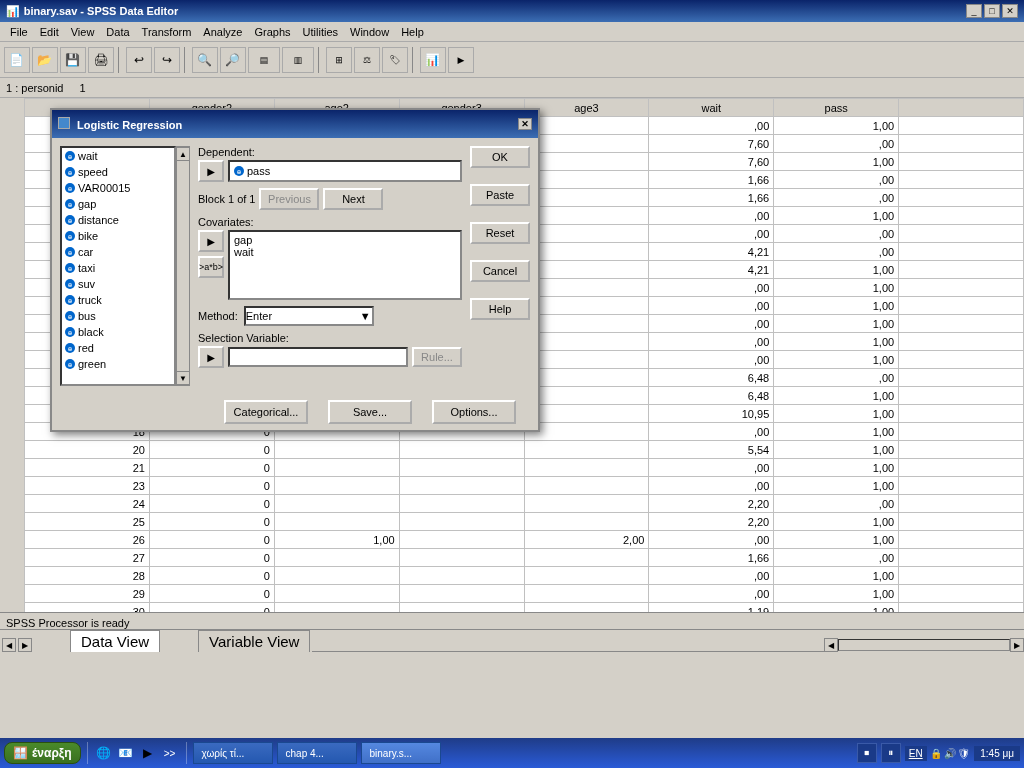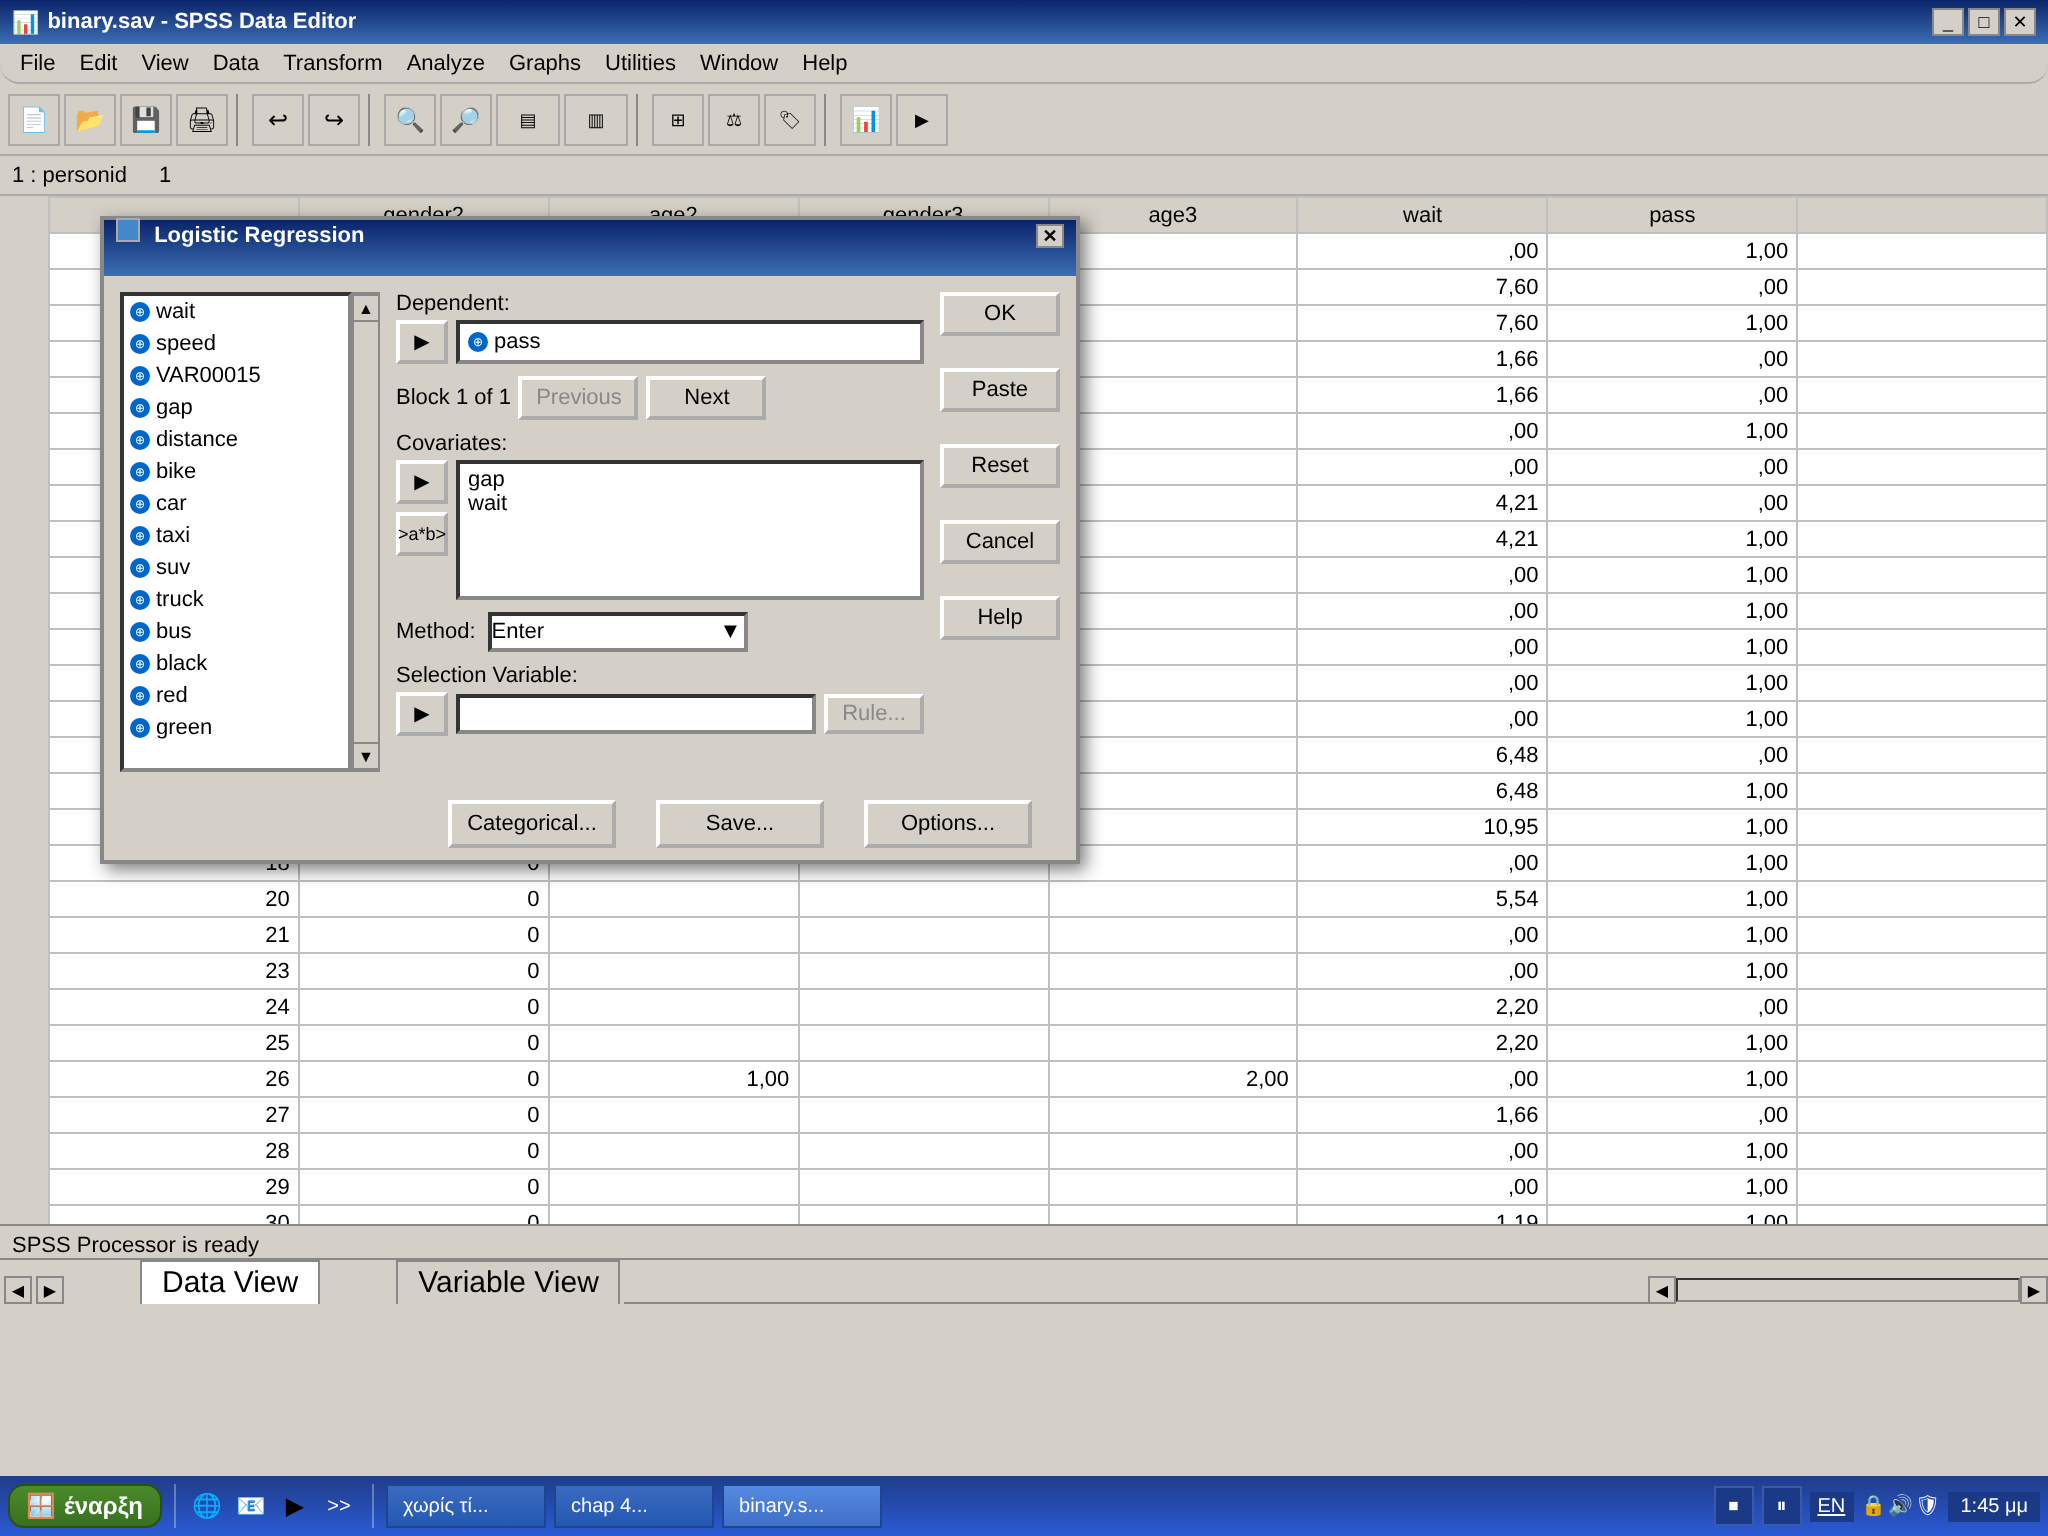--- a/index.html
+++ b/index.html
@@ -25,21 +25,20 @@
     }
 
     
     .menu-bar {
       background: #d4d0c8;
       height: 20px;
       display: flex;
       align-items: center;
       border-bottom: 1px solid #aaa;
       padding: 0 4px;
-      border-radius: 10px;
     }
     .menu-item {
       padding: 2px 6px;
       font-size: 11px;
       cursor: pointer;
     }
 
     
     .toolbar {
       background: #d4d0c8;
@@ -204,21 +203,21 @@
       width: 490px;
       background: #d4d0c8;
       border: 2px solid #888;
       box-shadow: 3px 3px 8px rgba(0,0,0,0.5);
     }
     .dialog-title {
       background: linear-gradient(to bottom, #0a246a, #3c6eb4);
       color: white;
       height: 24px;
       display: flex;
-      align-items: flex-end;
+      align-items: center;
       padding: 14px 6px;
       font-size: 11px;
       font-weight: bold;
       justify-content: space-between;
     }
     .dialog-title-icon {
       width: 12px; height: 12px;
       background: #4488cc;
       border: 1px solid #aaa;
       display: inline-block;

